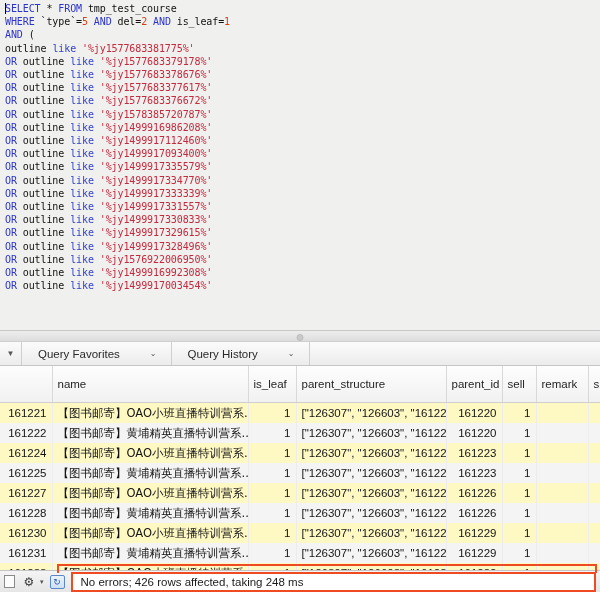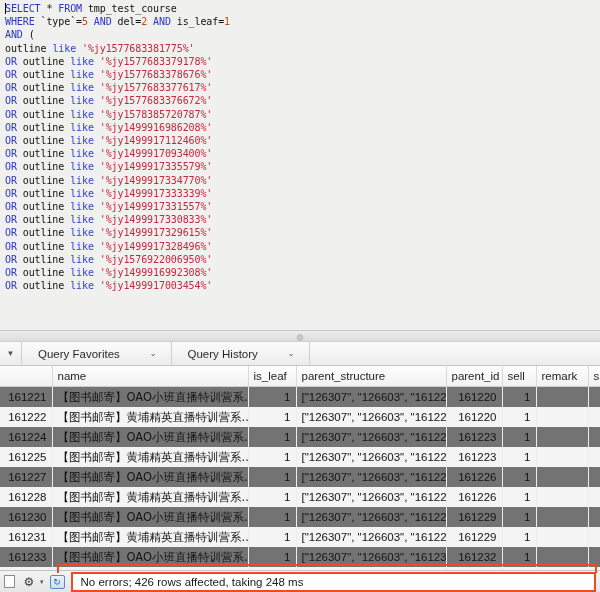--- a/index.html
+++ b/index.html
@@ -111,35 +111,35 @@
     color: #141414;
   }
   table.grid th {
     background: linear-gradient(to bottom, #fdfdfd 0%, #f1f1f1 100%);
     border-right: 1px solid #d9d9d9;
     border-bottom: 1px solid #cfcfcf;
     font-weight: normal;
     font-size: 11.5px;
     color: #1f1f1f;
     height: 20px;
-    padding: 4px 5px;
+    padding: 12px 5px;
     text-align: left;
     white-space: nowrap;
     overflow: hidden;
   }
   table.grid td {
     border-right: 1px solid #ececec;
     height: 20px;
     padding: 0 5px;
     white-space: nowrap;
     overflow: hidden;
     font-size: 11.5px;
     line-height: 20px;
   }
-  table.grid tr.odd  td { background: #737373; margin-left: 28px; }
+  table.grid tr.odd  td { background: #fef9c3; margin-left: 28px; }
   table.grid tr.even td { background: #f4f4f4; }
   .c-right { text-align: right; }
   .col-id      { width: 52px; }
   .col-name    { width: 196px; }
   .col-isleaf  { width: 48px; }
   .col-parentstruct { width: 150px; }
   .col-parentid{ width: 56px; }
   .col-sell    { width: 34px; }
   .col-remark  { width: 52px; }
   .col-shop    { width: 34px; }

